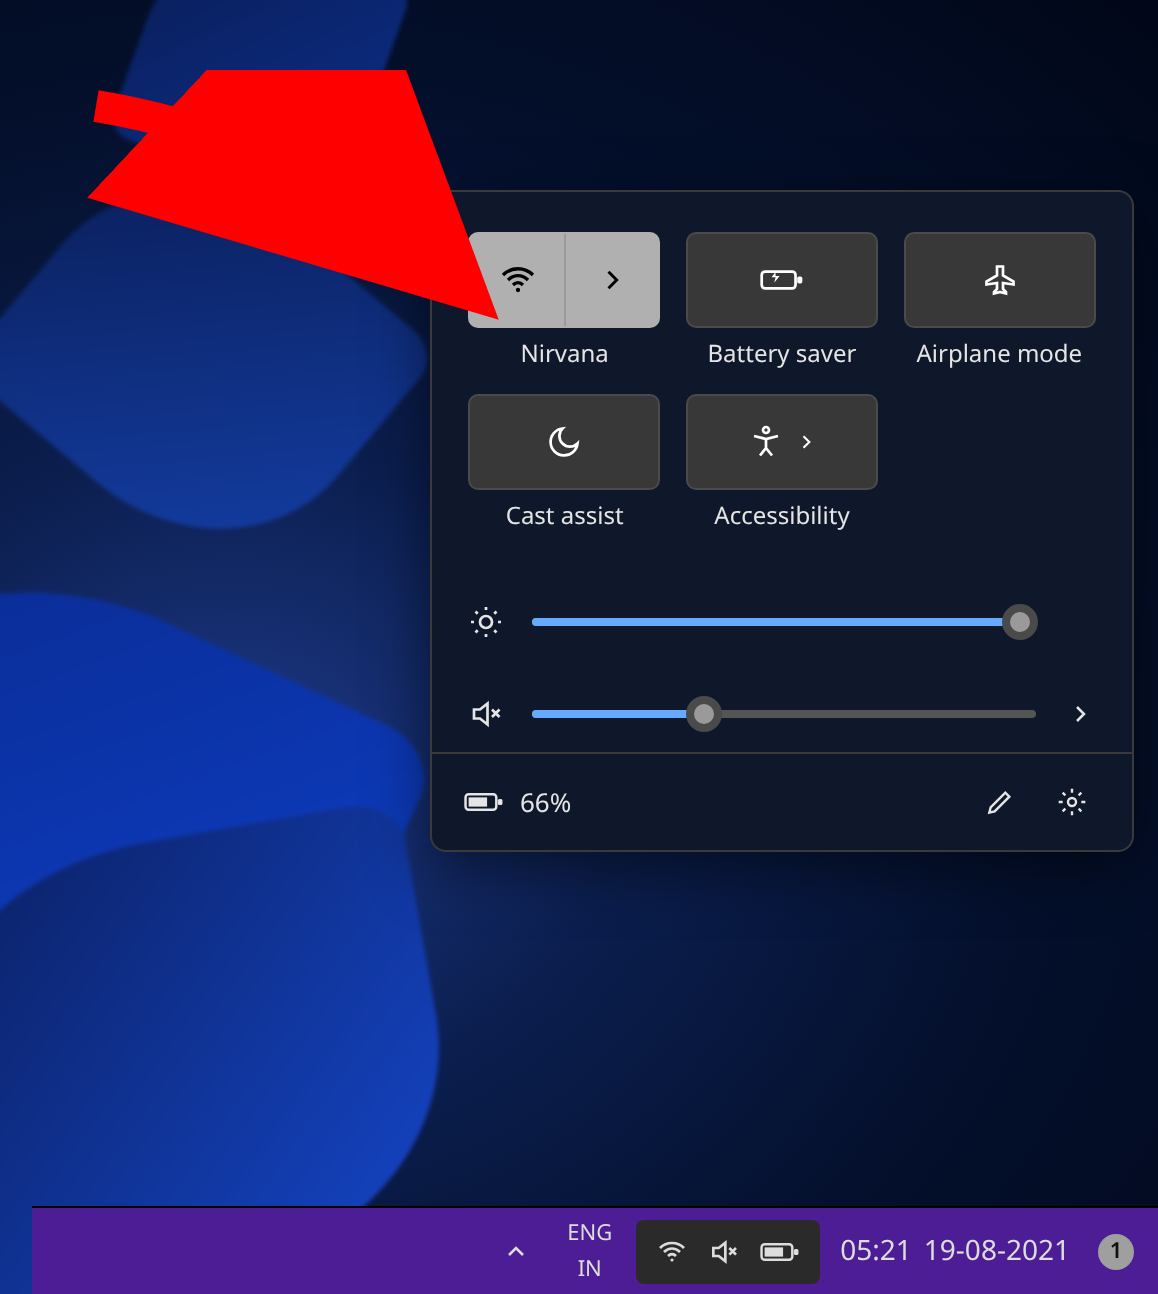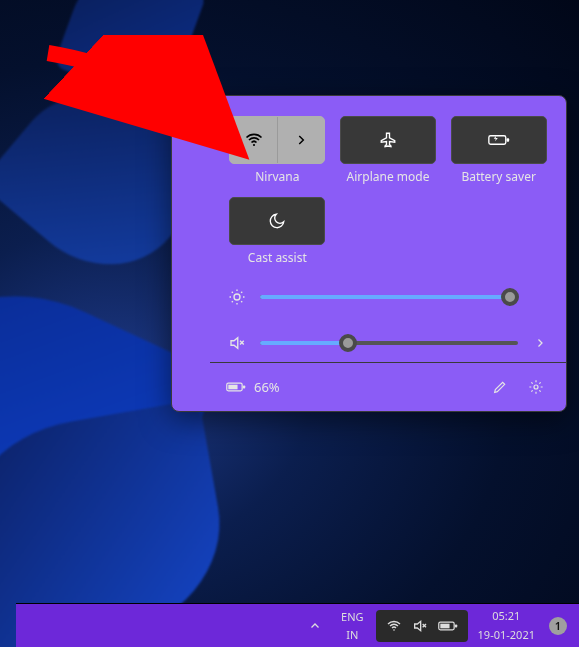--- a/index.html
+++ b/index.html
@@ -19,27 +19,27 @@
   .p1 { width:300px; height:260px; left:-120px; top:300px; background:linear-gradient(135deg,#0a2a8f,#0e43d1); transform:rotate(25deg);}
   .p2 { width:260px; height:220px; left:-40px; top:420px; background:linear-gradient(135deg,#0b1f60,#1546c9); transform:rotate(-10deg);}
   .p3 { width:180px; height:160px; left:10px; top:100px; background:linear-gradient(135deg,#0a1d55,#143fa8); transform:rotate(40deg);}
   .p4 { width:120px; height:120px; left:70px; top:-30px; background:linear-gradient(135deg,#0a1d55,#0c2f8c); transform:rotate(20deg);}
 
   
   .panel {
     position:absolute;
     right: 12px;
     top: 95px;
-    width: 396px;
-    background: #8b5cf6;
+    width: 352px;
+    background: #0f172a;
     border: 1px solid #3a3a3a;
     border-radius: 8px;
     z-index: 5;
     box-shadow: 0 8px 30px rgba(0,0,0,.5);
-    display:flex; flex-direction:column;padding-left:38px;
+    display:flex; flex-direction:column;
   }
   .tiles {
     padding: 20px 18px 6px 18px;
     display:grid;
     grid-template-columns: repeat(3, 1fr);
     column-gap: 12px;
     row-gap: 14px;
   }
   .tile-wrap { display:flex; flex-direction:column; align-items:center; gap:6px; }
   .tile {
@@ -83,30 +83,30 @@
   .footer-btn { width:28px; height:28px; display:flex; align-items:center; justify-content:center; border-radius:4px; cursor:pointer; color:#e5e5e5;}
 
   
   .arrow {
     position:absolute; z-index:10; left:30px; top:35px; pointer-events:none;
   }
 
   
   .taskbar {
     position:absolute; left:16px; right:0; bottom:0; height:44px;
-    background:#6d28d9; border-top:1px solid #000;
+    background:#4c1d95; border-top:1px solid #000;
     display:flex; align-items:center; justify-content:flex-end;
     padding: 0 8px 0 0; gap:4px;
     z-index:20;
     font-size:12px; color:#ddd;
   }
   .tray-btn { height:32px; padding:0 8px; display:flex; align-items:center; justify-content:center; border-radius:4px; cursor:pointer; gap:6px;}
   .lang { flex-direction:column; line-height:1.05; font-size:11px; padding:0 8px;}
   .sys-icons { background:#2a2a2a; gap:10px; padding:0 10px;}
-  .clock { flex-direction:column; line-height:1.1; font-size:11px; text-align:right; padding:0 6px;}
+  .clock { flex-direction:row; line-height:1.1; font-size:14px; text-align:right; padding:0 6px;}
   .notif-pill { width:18px;height:18px;border-radius:50%;background:#9f9f9f;color:#111;display:flex;align-items:center;justify-content:center;font-size:11px;font-weight:600;}
 
   svg { display:block; }
 </style>
 </head>
 <body>
 
 <div class="wallpaper">
   <div class="petal p1"></div>
   <div class="petal p2"></div>
@@ -141,47 +141,59 @@
           <svg width="14" height="14" viewBox="0 0 24 24" fill="none" stroke="currentColor" stroke-width="2.5">
               <path d="M9 5l7 7-7 7"></path>
             </svg>
         </div>
       </div>
       <div class="tile-label">Nirvana</div>
     </div>
 
     <div class="tile-wrap">
       <div class="tile">
-        <svg width="18" height="18" viewBox="0 0 24 24" fill="none" stroke="currentColor" stroke-width="1.8">
-          <path d="M10 3l4 0 0 6 7 4 0 2-7-1 0 4 2 2 0 1-4-1-4 1 0-1 2-2 0-4-7 1 0-2 7-4z"></path>
-        </svg>
-      </div>
-      <div class="tile-label">Airplane mode</div>
-    </div>
-
-    <div class="tile-wrap">
-      <div class="tile">
         <svg width="22" height="14" viewBox="0 0 26 14" fill="none" stroke="currentColor" stroke-width="1.6">
           <rect x="1" y="2" width="20" height="10" rx="2"></rect>
             <rect x="22" y="5" width="3" height="4" rx="1" fill="currentColor" stroke="none"></rect>
           <path d="M9 4l-3 4h3l-1 4 4-5h-3z" fill="currentColor" stroke="none" transform="translate(2,-1) scale(0.8)"></path>
         </svg>
       </div>
       <div class="tile-label">Battery saver</div>
     </div>
 
     <div class="tile-wrap">
       <div class="tile">
         <svg width="18" height="18" viewBox="0 0 24 24" fill="none" stroke="currentColor" stroke-width="1.8">
+          <path d="M10 3l4 0 0 6 7 4 0 2-7-1 0 4 2 2 0 1-4-1-4 1 0-1 2-2 0-4-7 1 0-2 7-4z"></path>
+        </svg>
+      </div>
+      <div class="tile-label">Airplane mode</div>
+    </div>
+
+    <div class="tile-wrap">
+      <div class="tile">
+        <svg width="18" height="18" viewBox="0 0 24 24" fill="none" stroke="currentColor" stroke-width="1.8">
           <path d="M21 13A9 9 0 1 1 11 3a7 7 0 0 0 10 10z"></path>
         </svg>
       </div>
       <div class="tile-label">Cast assist</div>
     </div>
 
+    <div class="tile-wrap">
+      <div class="tile">
+        <svg width="18" height="18" viewBox="0 0 24 24" fill="none" stroke="currentColor" stroke-width="1.8">
+          <circle cx="12" cy="4" r="2"></circle>
+            <path d="M4 8l8 2 8-2M12 10v6M12 16l-4 5M12 16l4 5"></path>
+        </svg>
+        <svg class="chevmini" width="10" height="10" viewBox="0 0 24 24" fill="none" stroke="currentColor" stroke-width="2.5">
+            <path d="M9 5l7 7-7 7"></path>
+          </svg>
+      </div>
+      <div class="tile-label">Accessibility</div>
+    </div>
 
 
 
     <div></div>
       <div></div>
   </div>
 
   <div class="sliders">
 
     <div class="slider-row">
@@ -269,18 +281,18 @@
     <span>
       <svg width="20" height="12" viewBox="0 0 26 14" fill="none" stroke="currentColor" stroke-width="1.6">
           <rect x="1" y="2" width="20" height="10" rx="2"></rect>
           <rect x="22" y="5" width="3" height="4" rx="1" fill="currentColor" stroke="none"></rect>
           <rect x="3" y="4" width="12" height="6" fill="currentColor" stroke="none"></rect>
         </svg>
     </span>
   </div>
   <div class="tray-btn clock">
     <span>05:21</span>
-    <span>19-01-2021</span>
+    <span>19-08-2021</span>
   </div>
   <div class="tray-btn" style="padding:0 4px">
     <span class="notif-pill">1</span>
   </div>
 </div>
 
 </body></html>

